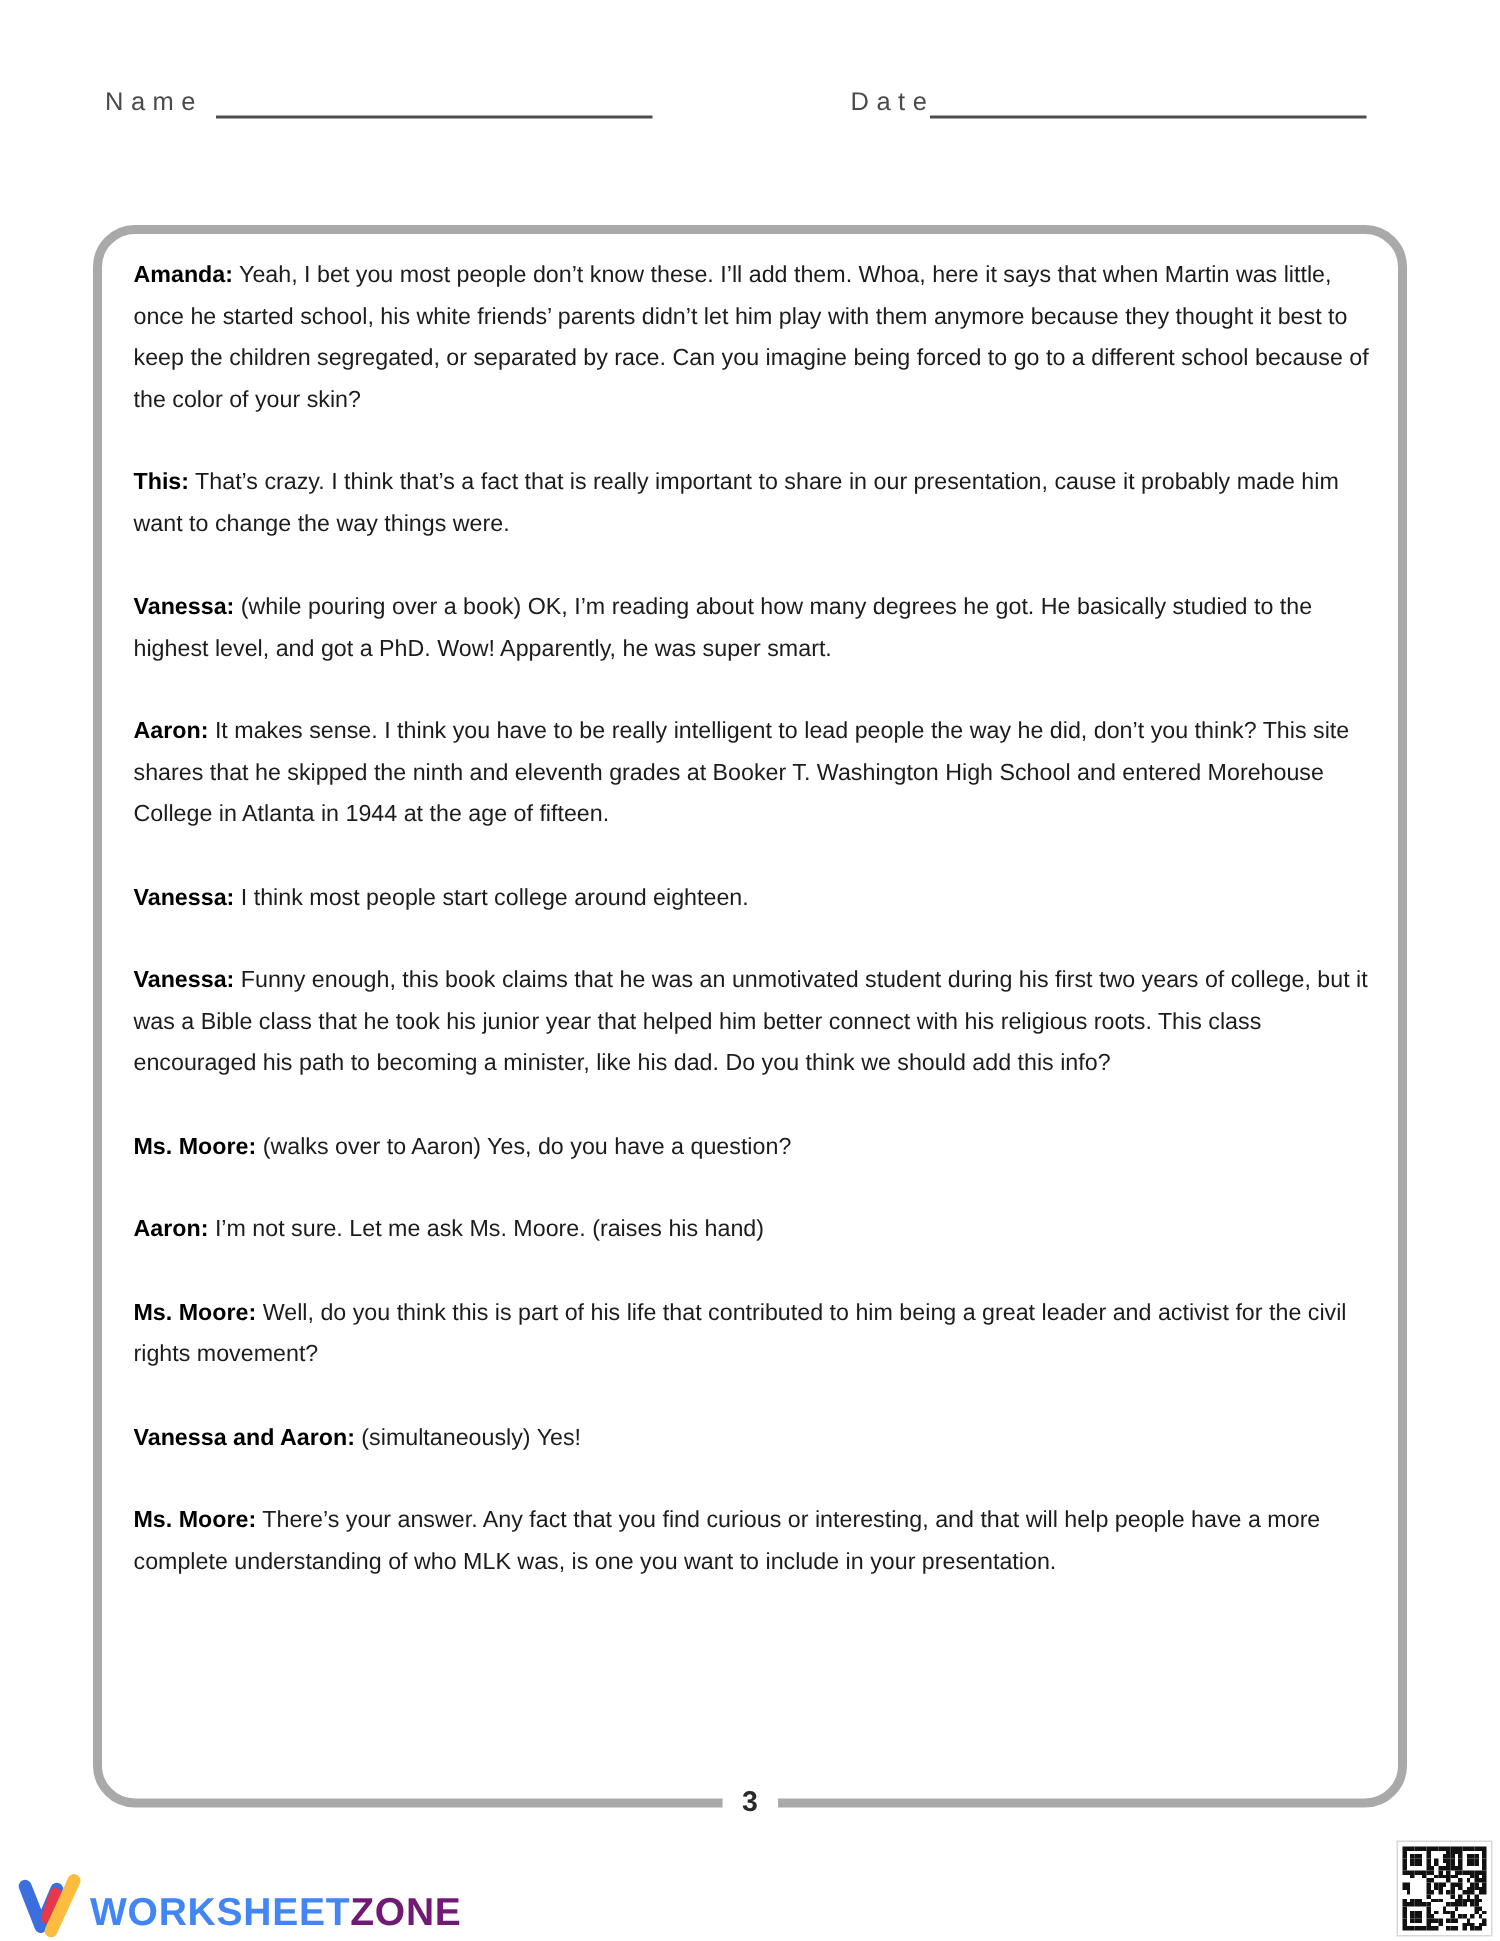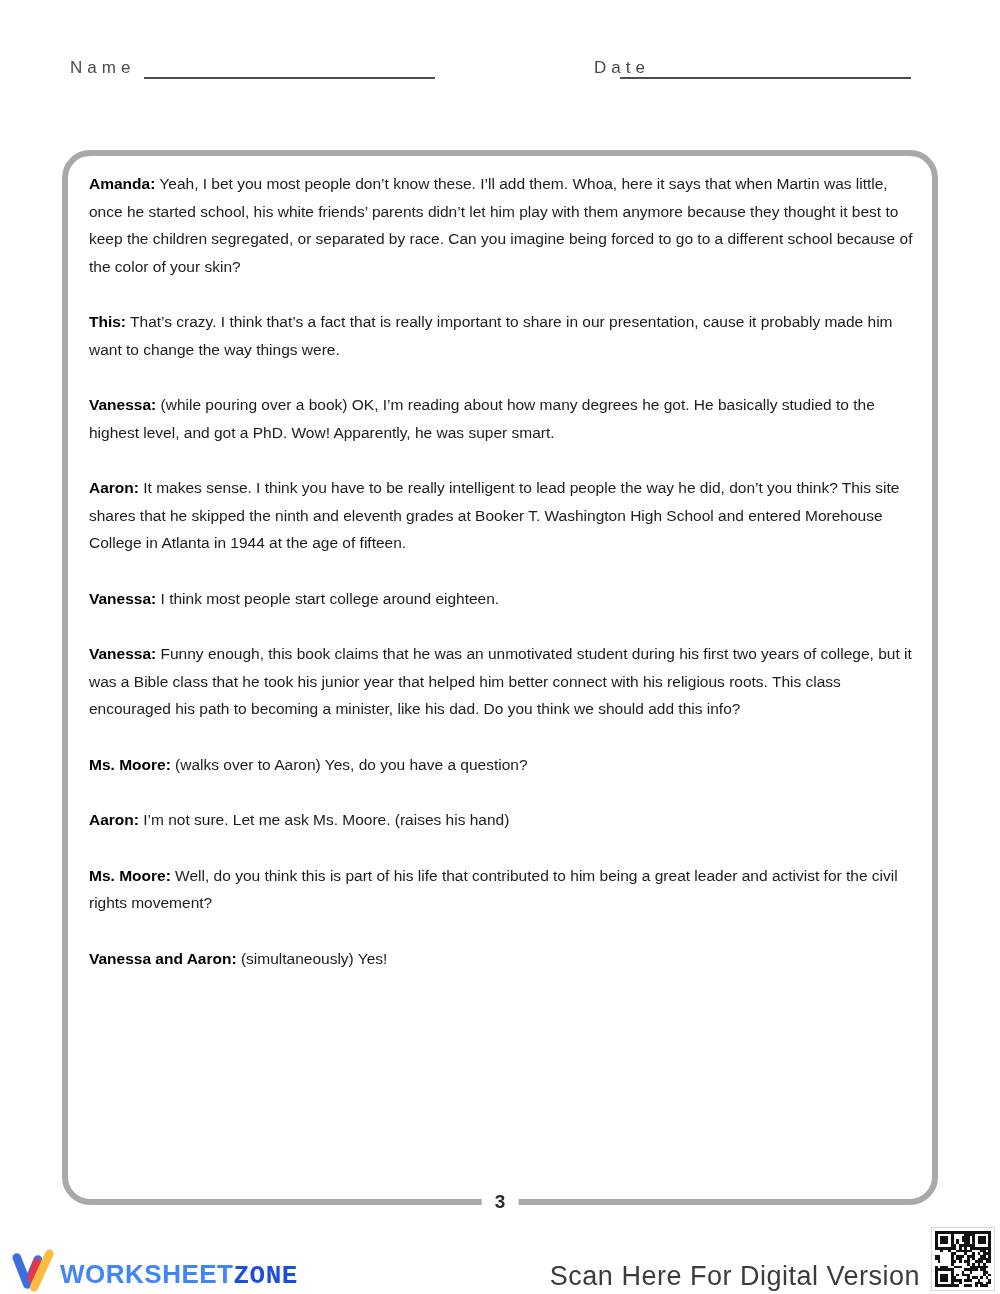--- a/index.html
+++ b/index.html
@@ -13,21 +13,21 @@
   }
   
   .field-label{
     position:absolute;
     font-size:17px;
     letter-spacing:5px;
     color:#4a4a4a;
     font-weight:400;
   }
   .name-label{top:58px;left:70px;}
-  .date-label{top:58px;left:594px;}
+  .date-label{top:58px;left:567px;}
   .write-line{
     position:absolute;
     border-bottom:2px solid #4d4d4d;
     height:1px;
   }
   .name-line{top:76px;left:144px;width:291px;}
   .date-line{top:76px;left:620px;width:291px;}
   
   .title{
     position:absolute;
@@ -77,21 +77,21 @@
   }
   .brand{
     position:absolute;
     top:1259px;left:60px;
     font-size:26px;
     font-weight:bold;
     letter-spacing:0.5px;
     white-space:nowrap;
   }
   .brand .b1{color:#4285f4;}
-  .brand .b2{color:#1d4ed8;font-family:Liberation Mono, monospace;}
+  .brand .b2{color:#701a75;}
   .scan-text{
     position:absolute;
     top:1261px;right:80px;
     font-size:27px;
     color:#3c3c3c;
     letter-spacing:0.5px;
     white-space:nowrap;
   }
   .qr{
     position:absolute;
@@ -122,33 +122,33 @@
         <p class="line"><strong>Amanda:</strong><span> Yeah, I bet you most people don’t know these. I’ll add them. Whoa, here it says that when Martin was little, once he started school, his white friends’ parents didn’t let him play with them anymore because they thought it best to keep the children segregated, or separated by race. Can you imagine being forced to go to a different school because of the color of your skin?</span></p>
         <p class="line"><strong>This:</strong><span> That’s crazy. I think that’s a fact that is really important to share in our presentation, cause it probably made him want to change the way things were.</span></p>
         <p class="line"><strong>Vanessa:</strong><span> (while pouring over a book) OK, I’m reading about how many degrees he got. He basically studied to the highest level, and got a PhD. Wow! Apparently, he was super smart.</span></p>
         <p class="line"><strong>Aaron:</strong><span> It makes sense. I think you have to be really intelligent to lead people the way he did, don’t you think? This site shares that he skipped the ninth and eleventh grades at Booker T. Washington High School and entered Morehouse College in Atlanta in 1944 at the age of fifteen.</span></p>
         <p class="line"><strong>Vanessa:</strong><span> I think most people start college around eighteen.</span></p>
         <p class="line"><strong>Vanessa:</strong><span> Funny enough, this book claims that he was an unmotivated student during his first two years of college, but it was a Bible class that he took his junior year that helped him better connect with his religious roots. This class encouraged his path to becoming a minister, like his dad. Do you think we should add this info?</span></p>
         <p class="line"><strong>Ms. Moore:</strong><span> (walks over to Aaron) Yes, do you have a question?</span></p>
         <p class="line"><strong>Aaron:</strong><span> I’m not sure. Let me ask Ms. Moore. (raises his hand)</span></p>
         <p class="line"><strong>Ms. Moore:</strong><span> Well, do you think this is part of his life that contributed to him being a great leader and activist for the civil rights movement?</span></p>
         <p class="line"><strong>Vanessa and Aaron:</strong><span> (simultaneously) Yes!</span></p>
+        <p class="line"><strong>Ms. Moore:</strong><span> There’s your answer. Any fact that you find curious or interesting, and that will help people have a more complete understanding of who MLK was, is one you want to include in your presentation.</span></p>
       </div>
     <div class="page-number">3</div>
   </div>
 
   <svg class="logo-mark" viewBox="0 0 48 48" aria-hidden="true">
     <path d="M5 11 L16 39 L27 13" fill="none" stroke="#3b6fe0" stroke-width="9" stroke-linecap="round" stroke-linejoin="round"></path>
     <path d="M26 16 L20 33" fill="none" stroke="#e8374a" stroke-width="8" stroke-linecap="round"></path>
     <path d="M23 42 L39 7" fill="none" stroke="#fbbc3f" stroke-width="9" stroke-linecap="round"></path>
   </svg>
   <div class="brand">
     <span class="b1">WORKSHEET</span><span class="b2">ZONE</span>
   </div>
-  <div class="scan-text">Scan Here For Digital Version</div>
   <div class="qr">
       <div style="grid-area: 1 / 1;"></div>
       <div style="grid-area: 1 / 2;"></div>
       <div style="grid-area: 1 / 3;"></div>
       <div style="grid-area: 1 / 4;"></div>
       <div style="grid-area: 1 / 5;"></div>
       <div style="grid-area: 1 / 6;"></div>
       <div style="grid-area: 1 / 7;"></div>
       <div style="grid-area: 1 / 8;"></div>
       <div style="grid-area: 1 / 9;"></div>

